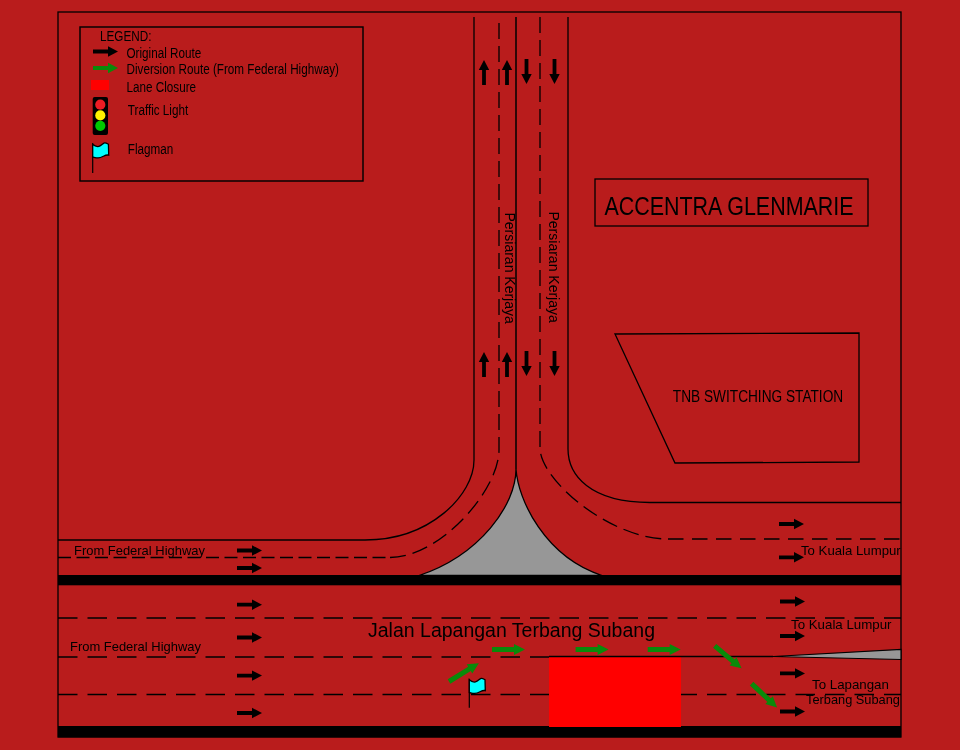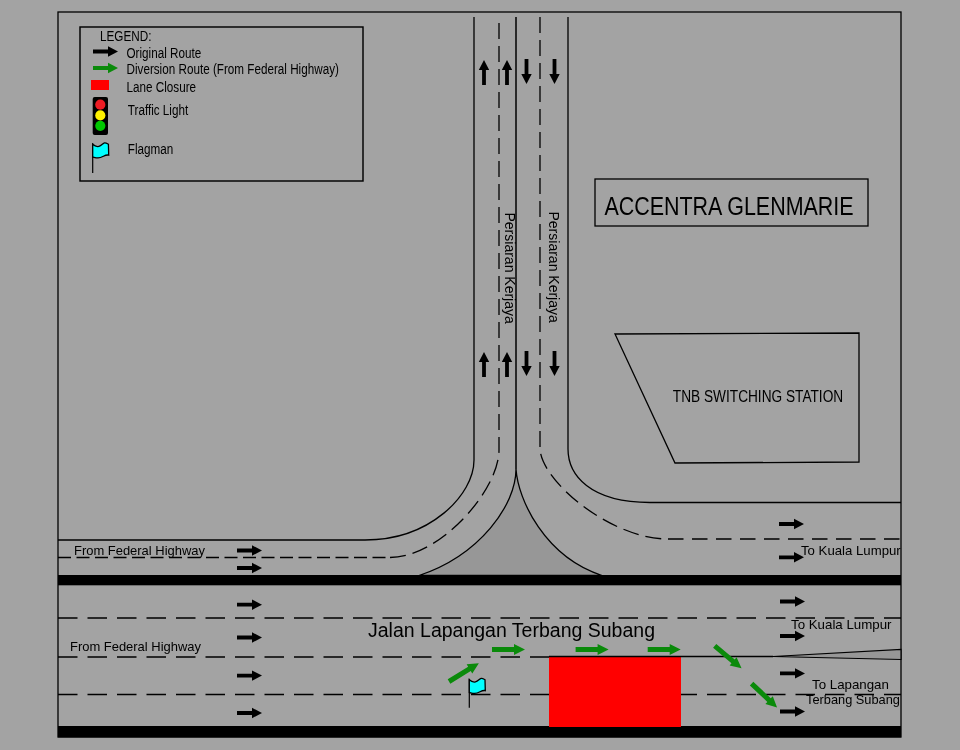--- a/index.html
+++ b/index.html
@@ -1,16 +1,16 @@
 <!DOCTYPE html>
 <html><head>
 <meta charset="utf-8">
 <style>
   html,body{margin:0;padding:0;background:#fff;}
-  #canvas{position:relative;width:960px;height:750px;background:#a3a3a3;overflow:hidden;}
+  #canvas{position:relative;width:960px;height:750px;background:#b91c1c;overflow:hidden;}
   svg{position:absolute;left:0;top:0;}
   text{font-family:"Liberation Sans",sans-serif;fill:#000;}
 </style>
 </head>
 <body>
 <div id="canvas">
 <svg width="960" height="750" viewBox="0 0 960 750">
 
   <rect x="58" y="12" width="843" height="725" fill="none" stroke="#000" stroke-width="1.3"></rect>
 

